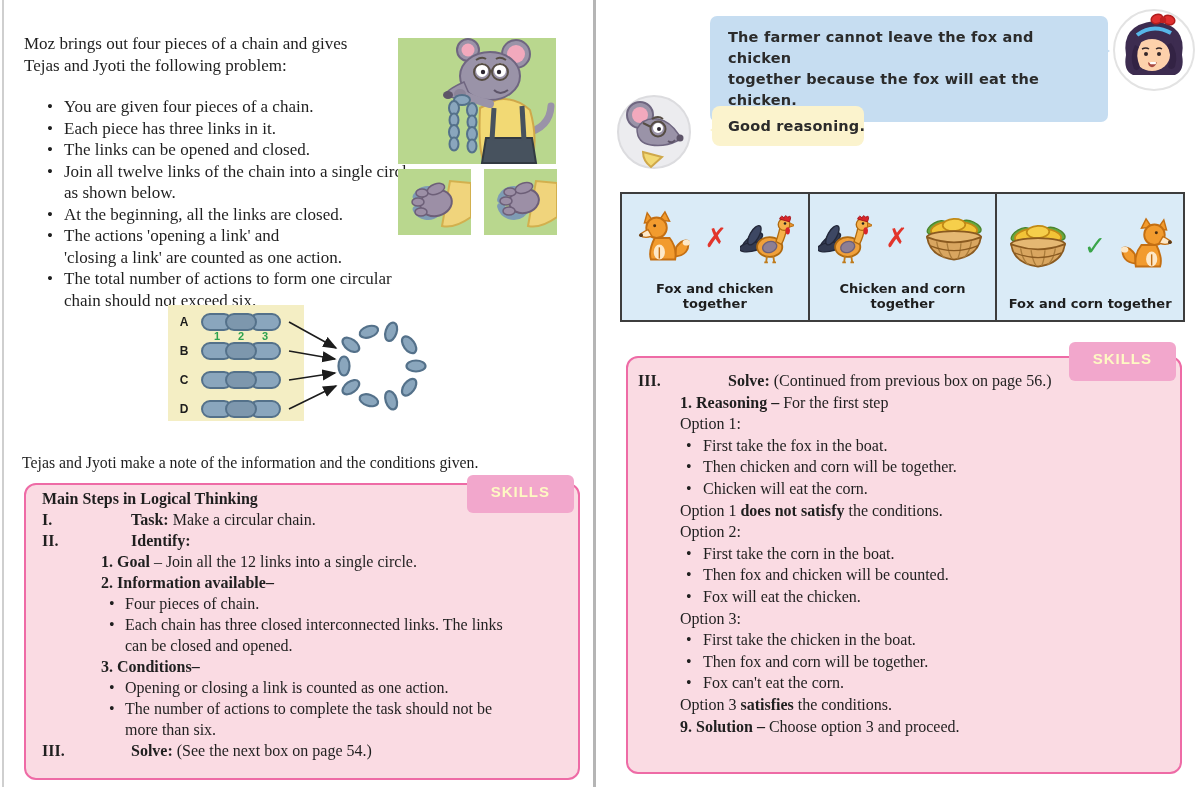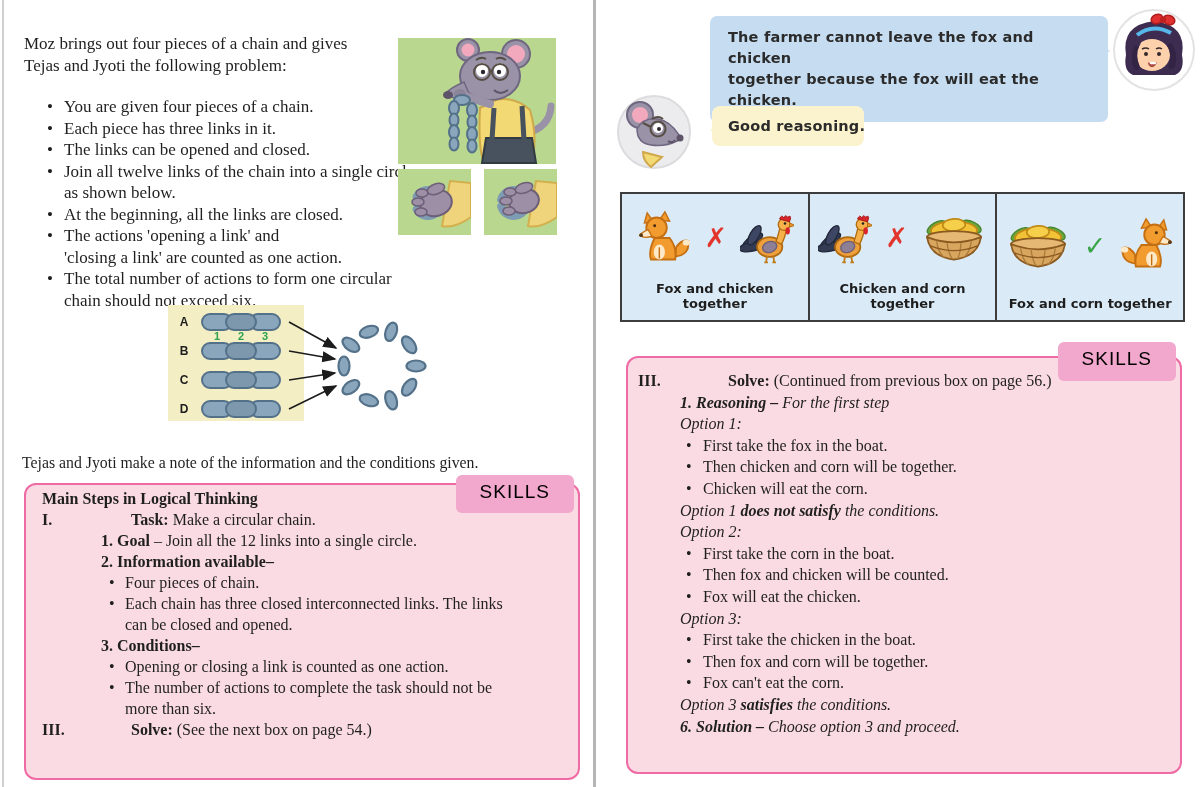--- a/index.html
+++ b/index.html
@@ -17,36 +17,36 @@
   .note{position:absolute;left:22px;top:438px;font-size:15.8px;white-space:nowrap;}
 
   
   .abs{position:absolute;}
 
   
   .sbox{position:absolute;background:#fadbe3;border:2px solid #ee6ba6;border-radius:12px;
         font-size:16px;line-height:21px;}
   .sbox-left{left:24px;top:483px;width:552px;height:293px;}
   .sbox-right{left:626px;top:356px;width:552px;height:414px;line-height:21.6px;}
-  .skills-tab{position:absolute;right:12px;background:#e0398c;color:#000000;
-        font-family:"Liberation Sans",sans-serif;font-weight:normal;font-size:19px;letter-spacing:1px;
+  .skills-tab{position:absolute;right:12px;background:#e0398c;color:#fef9c3;
+        font-family:"Liberation Sans",sans-serif;font-weight:bold;font-size:15px;letter-spacing:1px;
         padding:2px 16px 4px;border-radius:4px;z-index:2;}
   .skills-tab::before{content:"";position:absolute;left:-8px;right:-8px;top:-4px;bottom:-7px;
         background:#f2a7cc;border-radius:6px;z-index:-1;}
   .sbox-left .skills-tab{top:-6px;}
   .sbox-right .skills-tab{top:-12px;}
   .box-body{position:relative;padding:3px 14px 0 16px;}
   .sbox-right .box-body{padding:12px 12px 0 10px;}
   .b{font-weight:bold;}
   .t{white-space:pre-line;}
   .row-roman{display:flex;gap:48px;}
   .row-roman .num{width:41px;flex:none;}
   .sbox-right .row-roman .num{width:42px;}
   .row-sub{margin-left:59px;}
-  .sbox-right .row-sub{margin-left:42px;font-style:italic;}
+  .sbox-right .row-sub{margin-left:42px;}
   .row-blt{position:relative;margin-left:65px;padding-left:18px;}
   .row-blt::before{content:"\2022";position:absolute;left:2px;top:0;}
   .sbox-right .row-blt{margin-left:46px;padding-left:19px;}
 
   
   .bubble{position:absolute;font-family:"DejaVu Sans",sans-serif;font-weight:bold;color:#2b2b2b;
           font-size:14.5px;letter-spacing:.2px;}
   .bubble-blue{left:710px;top:16px;width:398px;box-sizing:border-box;padding:11px 18px;
           background:#c6ddf1;border-radius:7px;line-height:21px;white-space:pre-line;}
   .bubble-blue::after{content:"";position:absolute;right:-11px;top:26px;border:9px solid transparent;
@@ -208,20 +208,24 @@
 
     <p class="note">Tejas and Jyoti make a note of the information and the conditions given.</p>
 
     <div class="sbox sbox-left">
       <div class="skills-tab">SKILLS</div>
       <div class="box-body">
         <div class="b">Main Steps in Logical Thinking</div>
         <div class="row-roman">
             <span class="num b">I.</span>
             <span><span class="b">Task:</span><span class="t"> Make a circular chain.</span></span>
+          </div>
+        <div class="row-roman">
+            <span class="num b">II.</span>
+            <span><span class="b">Identify:</span><span class="t"></span></span>
           </div>
         <div class="row-sub"><span class="b">1. Goal </span><span class="t">– Join all the 12 links into a single circle.</span></div>
         <div class="row-sub"><span class="b">2. Information available–</span><span class="t"></span></div>
         <div class="row-blt"><span class="t">Four pieces of chain.</span></div>
         <div class="row-blt"><span class="t">Each chain has three closed interconnected links. The links
 can be closed and opened.</span></div>
         <div class="row-sub"><span class="b">3. Conditions–</span><span class="t"></span></div>
         <div class="row-blt"><span class="t">Opening or closing a link is counted as one action.</span></div>
         <div class="row-blt"><span class="t">The number of actions to complete the task should not be
 more than six.</span></div>
@@ -375,18 +379,18 @@
         <div class="row-sub"><span>Option 1 </span><span class="b">does not satisfy</span><span> the conditions.</span></div>
         <div class="row-sub"><span class="t">Option 2:</span></div>
         <div class="row-blt"><span class="t">First take the corn in the boat.</span></div>
         <div class="row-blt"><span class="t">Then fox and chicken will be counted.</span></div>
         <div class="row-blt"><span class="t">Fox will eat the chicken.</span></div>
         <div class="row-sub"><span class="t">Option 3:</span></div>
         <div class="row-blt"><span class="t">First take the chicken in the boat.</span></div>
         <div class="row-blt"><span class="t">Then fox and corn will be together.</span></div>
         <div class="row-blt"><span class="t">Fox can't eat the corn.</span></div>
         <div class="row-sub"><span>Option 3 </span><span class="b">satisfies</span><span> the conditions.</span></div>
-        <div class="row-sub"><span class="b">6. Solution – </span><span class="t">Choose option 3 and proceed.</span></div>
+        <div class="row-sub"><span class="b">9. Solution – </span><span class="t">Choose option 3 and proceed.</span></div>
       </div>
     </div>
   </div>
 
 </div>
 
 </body></html>

